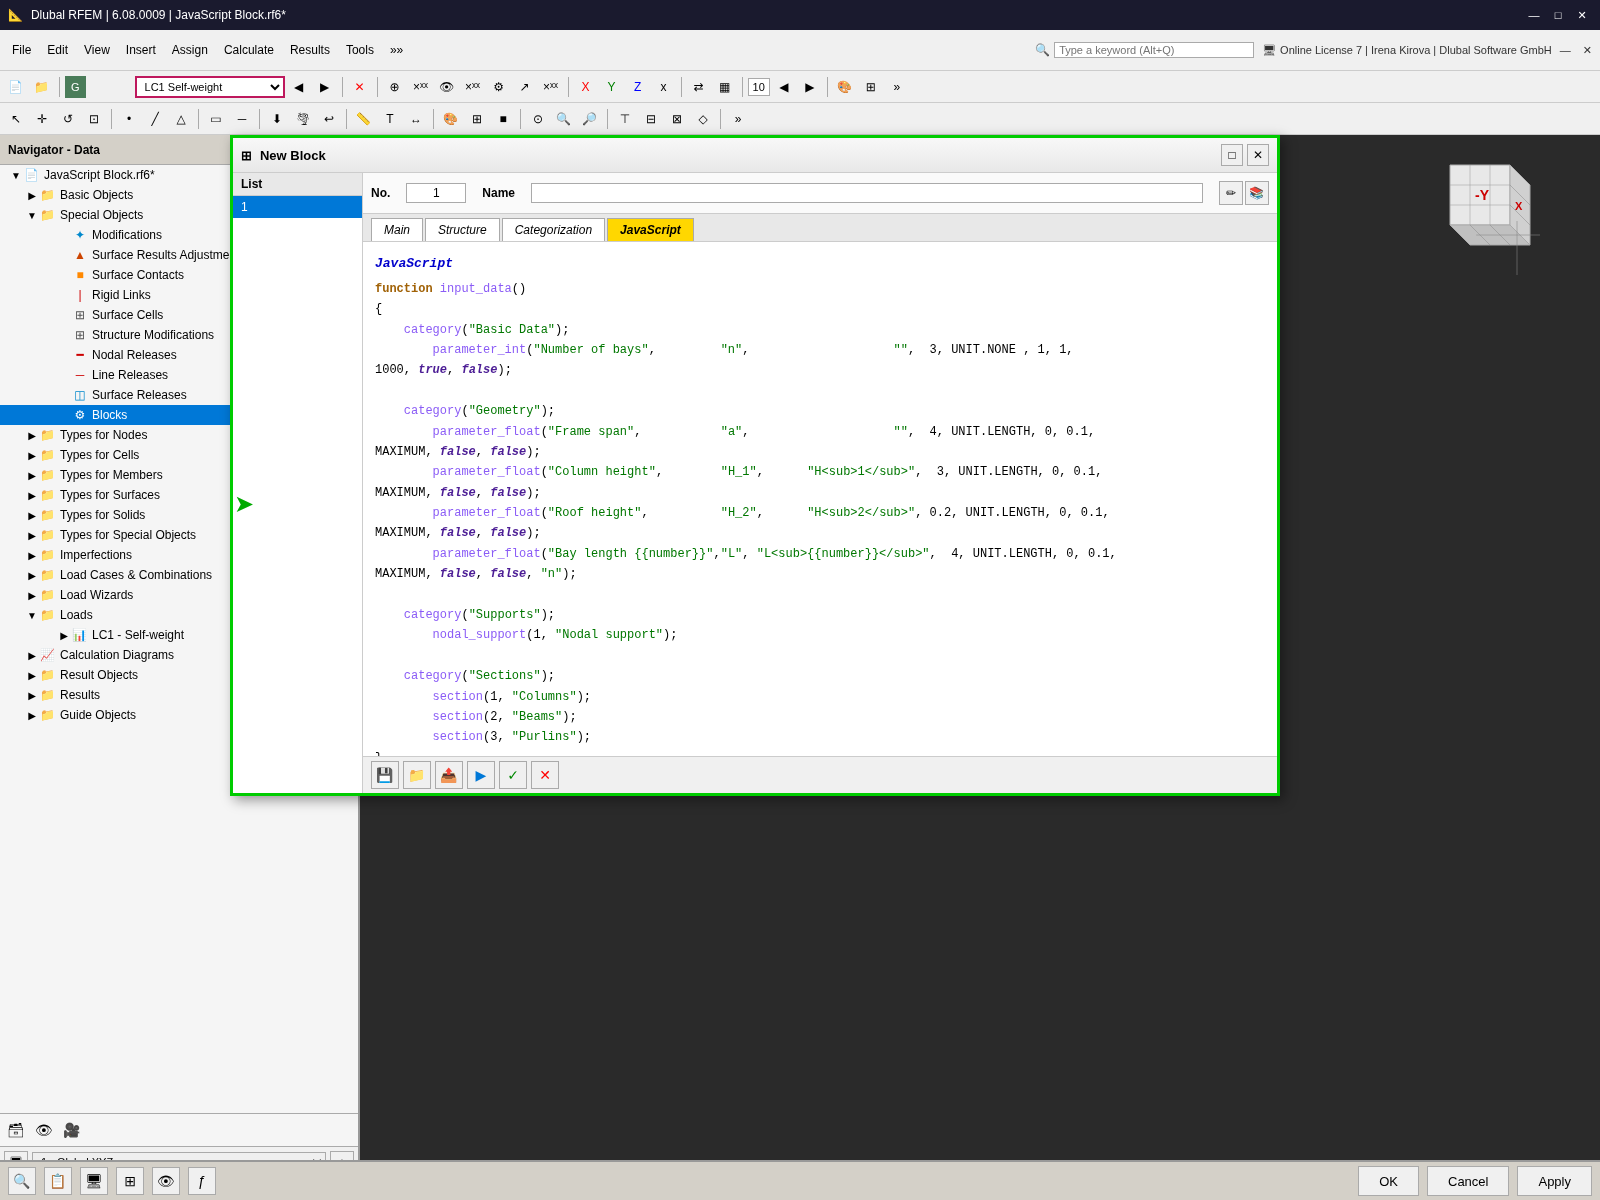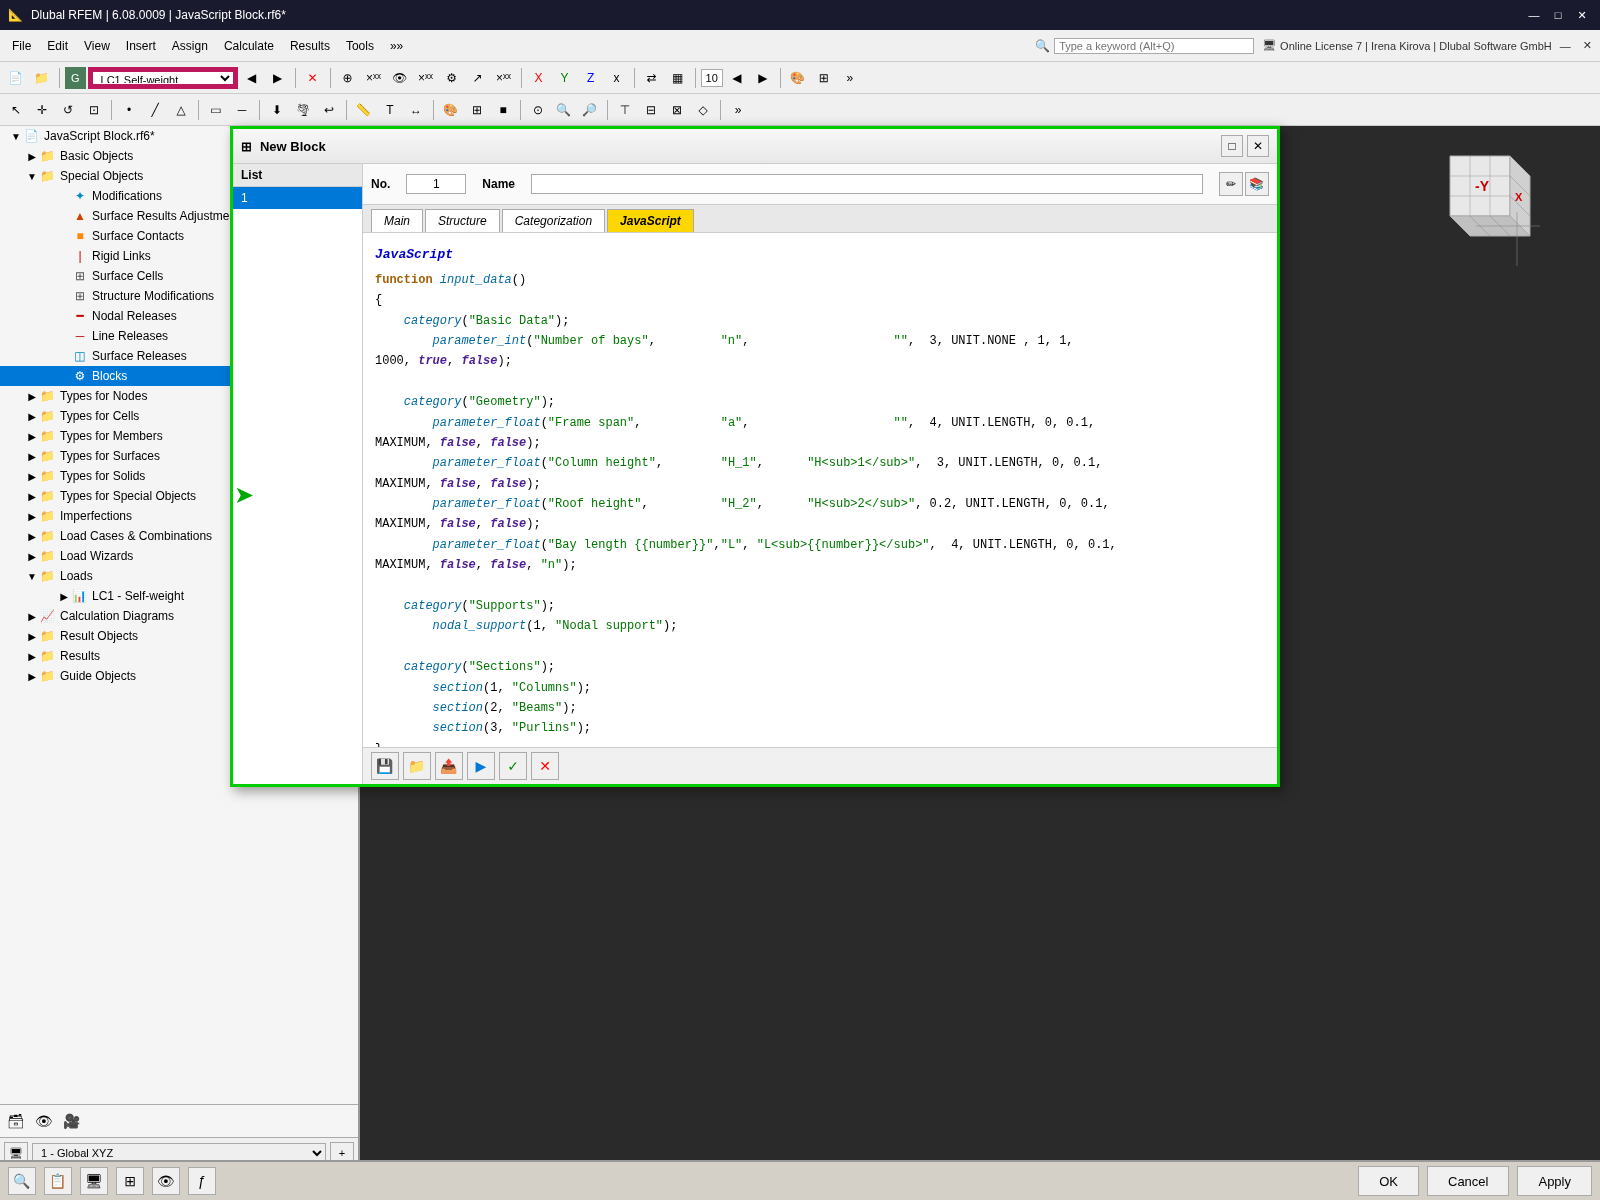--- a/index.html
+++ b/index.html
@@ -20,21 +20,21 @@
     .title-bar-right { display: flex; gap: 4px; }
     .title-bar-btn {
       width: 20px; height: 20px;
       display: flex; align-items: center; justify-content: center;
       cursor: pointer; font-size: 11px; color: white;
     }
 
     
     .menu-bar {
       background: #f0f0f0;
-      height: 32px;
+      height: 41px;
       display: flex;
       align-items: center;
       padding: 0 4px;
       border-bottom: 1px solid #ccc;
       font-size: 12px;
     }
     .menu-item {
       padding: 2px 8px;
       cursor: pointer;
     }
@@ -90,26 +90,27 @@
     .lc-select {
       background: #4a7c59;
       color: white;
       border: none;
       padding: 2px 6px;
       font-size: 11px;
       display: flex; align-items: center; gap: 4px;
       height: 22px;
     }
     .lc-dropdown {
-      border: 5px solid #be185d;
+      border: 2px solid #be185d;
       padding: 1px 4px;
       font-size: 11px;
       height: 22px;
       min-width: 150px;
       background: white;
+      margin-left: 47px;
     }
 
     
     .main-content {
       display: flex;
       height: calc(1200px - 30px - 24px - 32px - 32px - 40px);
       position: relative;
     }
 
     
@@ -333,21 +334,21 @@
       line-height: 1.6;
     }
     .code-label {
       color: #0000cc;
       font-style: italic;
       font-weight: bold;
       font-size: 13px;
       margin-bottom: 4px;
     }
     .code-keyword { color: #a16207; font-weight: bold; }
-    .code-func { color: #0369a1; font-style: italic; }
+    .code-func { color: #8b5cf6; }
     .code-string { color: #007700; }
     .code-bool { color: #4c1d95; font-weight: bold; font-style: italic; }
 
     
     .dialog-toolbar-bottom {
       border-top: 1px solid #ccc;
       padding: 4px 8px;
       display: flex;
       gap: 4px;
       background: #f0f0f0;
@@ -529,20 +530,27 @@
   <div class="tb-btn">⊟</div>
   <div class="tb-btn">⊠</div>
   <div class="tb-btn">◇</div>
   <div class="tb-sep"></div>
   <div class="tb-btn">»</div>
 </div>
 
 <div class="main-content">
 
   <div class="navigator">
+    <div class="navigator-header">
+      <span>Navigator - Data</span>
+      <div class="nav-header-btns">
+        <span class="nav-header-btn">🗗</span>
+        <span class="nav-header-btn">✕</span>
+      </div>
+    </div>
 
     <div class="tree-area">
 
       <div class="tree-item indent-1">
         <span class="tree-arrow">▼</span>
         <span class="tree-icon">📄</span>
         <span class="tree-label">JavaScript Block.rf6*</span>
       </div>
 
       <div class="tree-item indent-2">

